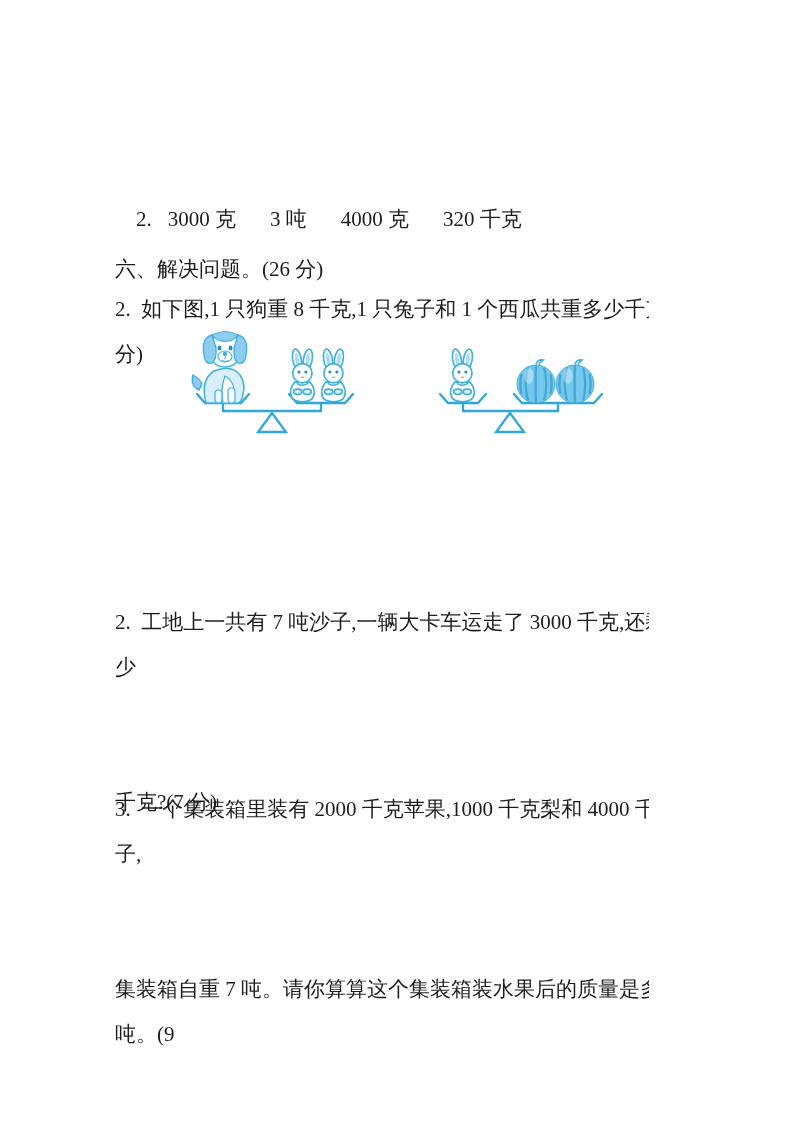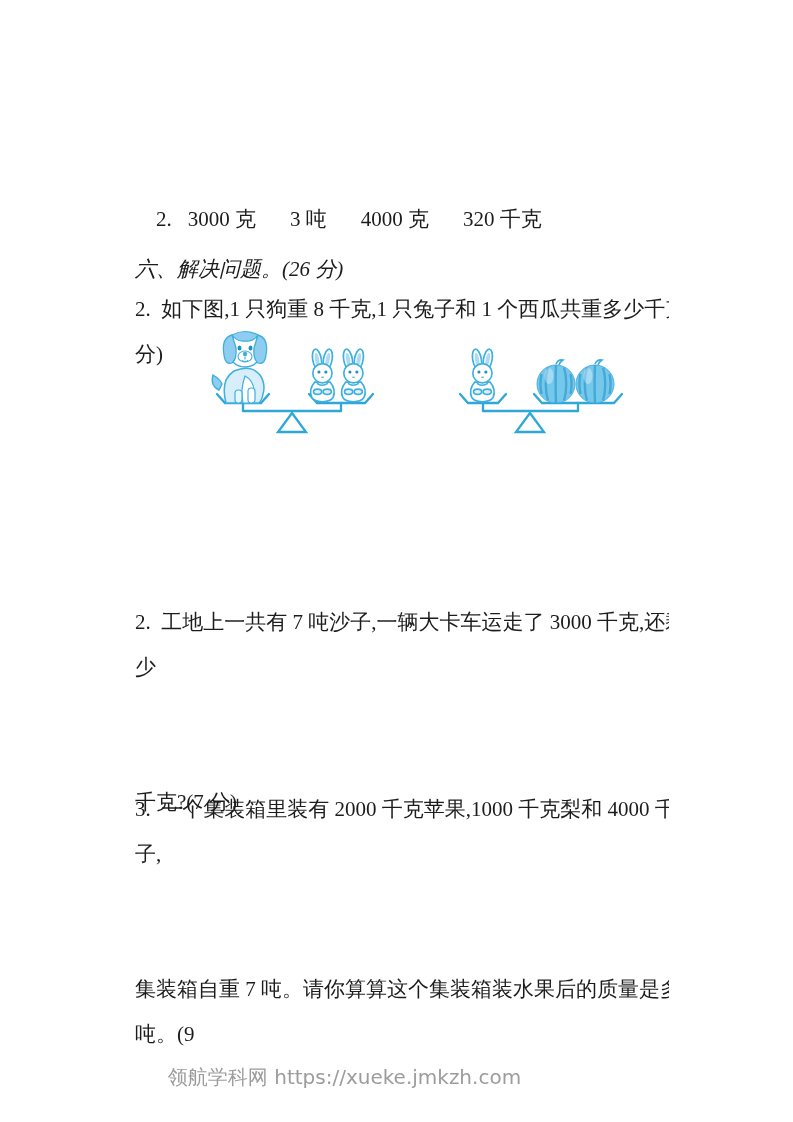--- a/index.html
+++ b/index.html
@@ -3,21 +3,20 @@
 <meta charset="utf-8">
 <style>
   html,body { margin:0; padding:0; background:#ffffff; }
   .page {
     position:relative;
     width:649px; height:1122px;
     background:#ffffff;
     overflow:hidden;
     font-family:"Liberation Serif","DejaVu Serif",serif;
     color:#1c1c1c;
-    margin-left:20px;
   }
   .line {
     position:absolute;
     left:115px;
     width:605px;
     font-size:21px;
     line-height:45px;
     white-space:pre-wrap;
   }
   .measure-label { margin-right:16px; }
@@ -42,21 +41,21 @@
 </style>
 </head>
 <body>
 
 <div class="page">
 
   <div class="line" style="top:152px;">
     <span class="measure-label">2.</span><span class="measure-item">3000 克</span><span class="measure-item">3 吨</span><span class="measure-item">4000 克</span><span class="measure-item">320 千克</span>
   </div>
 
-  <div class="line" style="top:247px;font-style:italic;">六、解决问题。(26 分)</div>
+  <div class="line" style="top:247px;">六、解决问题。(26 分)</div>
 
   <div class="line" style="top:287px;">2.  如下图,1 只狗重 8 千克,1 只兔子和 1 个西瓜共重多少千克?(8 分)</div>
 
   <div class="illustration">
 
     <svg width="205" height="108" viewBox="0 0 205 108">
       <defs>
         <symbol id="bunny" viewBox="0 0 30 46">
           <g stroke="#3fb0de" stroke-width="1.4" fill="#ffffff">
             <ellipse cx="10" cy="10" rx="3.6" ry="8.6" transform="rotate(-10 10 10)"></ellipse>
@@ -137,15 +136,14 @@
     <div>2.  工地上一共有 7 吨沙子,一辆大卡车运走了 3000 千克,还剩下多少</div>
     <div>千克?(7 分)</div>
   </div>
 
   <div class="line" style="top:697px;">
     <div>3.  一个集装箱里装有 2000 千克苹果,1000 千克梨和 4000 千克橘子,</div>
     <div>集装箱自重 7 吨。请你算算这个集装箱装水果后的质量是多少吨。(9</div>
     
   </div>
 
-  <div class="footer">领航学科网 https://xueke.jmkzh.com</div>
 
 </div>
 
 </body></html>

